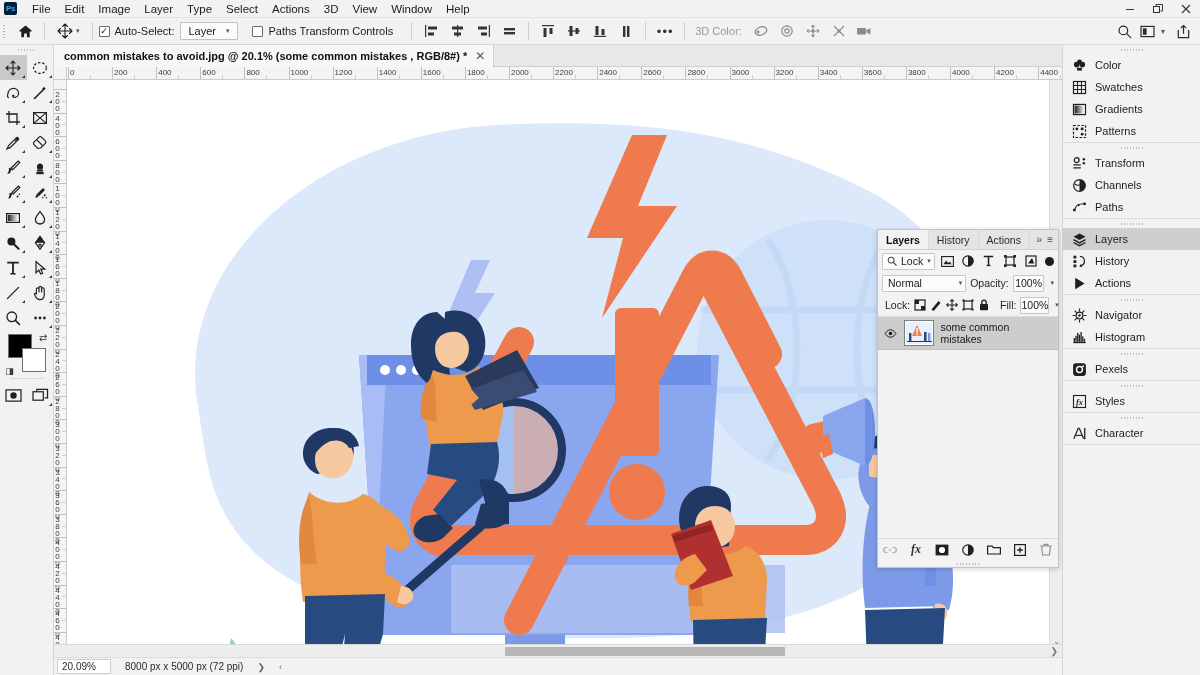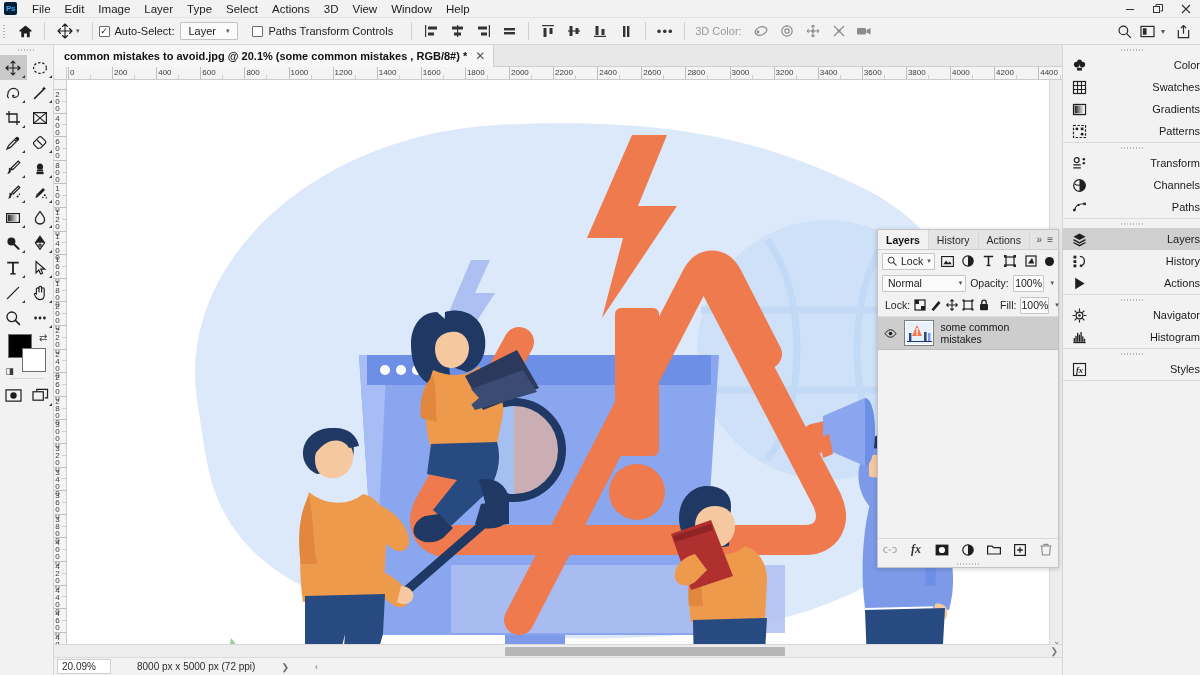--- a/index.html
+++ b/index.html
@@ -135,42 +135,42 @@
   .scroll-h-arrow { position:absolute; right:4px; top:0; height:13px; line-height:13px; font-size:9px; color:#777; }
   .canvas-right-edge {
     position:absolute; top:80px; left:1049px; width:13px; height:570px;
     background:#ededed; border-left:1px solid #d8d8d8;
   }
   .cre-arrow { position:absolute; left:3px; bottom:4px; font-size:9px; color:#777; }
 
   
   .statusbar {
     position:absolute; bottom:0; left:54px; width:1008px; height:18px;
-    background:#f2f2f2; border-top:1px solid #dcdcdc; display:flex; align-items:center; font-size:10px; color:#2a2a2a;gap:12px;
+    background:#f2f2f2; border-top:1px solid #dcdcdc; display:flex; align-items:center; font-size:10px; color:#2a2a2a;
   }
   .zoom-field {
     width:54px; height:15px; border:1px solid #cfcfcf; background:#fff;
     display:flex; align-items:center; padding-left:4px; margin-left:3px; font-size:10px;
   }
   .status-doc { margin-left:14px; }
   .status-arrow { margin-left:14px; color:#666; font-size:9px; }
   .status-arrow2 { margin-left:14px; color:#666; font-size:9px; }
 
   
   .dock {
     position:absolute; top:45px; right:0; width:138px; height:630px;
     background:#f2f2f2; border-left:1px solid #d6d6d6;
     display:flex; flex-direction:column;
   }
   .dock-group { border-bottom:1px solid #dcdcdc; }
   .dg-grip { height:9px; display:flex; align-items:center; justify-content:center; }
   .dg-grip i { width:22px; height:2px;
     background-image: repeating-linear-gradient(to right,#bbb 0 1px,transparent 1px 3px); }
   .dock-item {
-    height:22px; display:flex; align-items:center; gap:8px; padding-left:8px; cursor:default;justify-content:space-between;
+    height:22px; display:flex; align-items:center; gap:8px; padding-left:8px; cursor:default;
   }
   .dock-item.active { background:#cfcfcf; }
   .dock-ico { width:16px; height:16px; display:flex; align-items:center; justify-content:center; color:#1f1f1f; flex:0 0 16px; }
   .dock-label { font-size:11px; color:#1b1b1b; }
 
   
   .layers-panel {
     position:absolute; left:877px; top:229px; width:182px; height:339px;
     background:#f2f2f2; border:1px solid #c4c4c4; box-shadow:0 1px 5px rgba(0,0,0,.18);
     display:flex; flex-direction:column;
@@ -1068,25 +1068,55 @@
           <span class="dock-label">Histogram</span>
         </div>
       </div>
       <div class="dock-group">
         <div class="dg-grip">
           <i></i>
         </div>
         <div class="dock-item">
           <span class="dock-ico">
             <svg width="15" height="15" viewBox="0 0 16 16">
+              <rect x="1.2" y="1.2" width="13.6" height="13.6" rx="3" fill="#1f1f1f"></rect>
+              <circle cx="8" cy="8" r="3.2" fill="none" stroke="#fff" stroke-width="1.5"></circle>
+              <circle cx="11.8" cy="4.4" r="1" fill="#fff"></circle>
+            </svg>
+          </span>
+          <span class="dock-label">Pexels</span>
+        </div>
+      </div>
+      <div class="dock-group">
+        <div class="dg-grip">
+          <i></i>
+        </div>
+        <div class="dock-item">
+          <span class="dock-ico">
+            <svg width="15" height="15" viewBox="0 0 16 16">
               <rect x="1.6" y="1.6" width="12.8" height="12.8" fill="none" stroke="#1f1f1f" stroke-width="1.2"></rect>
               <text x="8" y="11.6" font-size="9" font-style="italic" font-family="Liberation Serif, serif" font-weight="bold" text-anchor="middle" fill="#1f1f1f">fx</text>
             </svg>
           </span>
           <span class="dock-label">Styles</span>
+        </div>
+      </div>
+      <div class="dock-group">
+        <div class="dg-grip">
+          <i></i>
+        </div>
+        <div class="dock-item">
+          <span class="dock-ico">
+            <svg width="15" height="15" viewBox="0 0 16 16">
+              <path d="M2 13.6L6.6 2.4h1.2l4.6 11.2" fill="none" stroke="#1f1f1f" stroke-width="1.3"></path>
+              <path d="M4 10h6.6" stroke="#1f1f1f" stroke-width="1.2"></path>
+              <path d="M13.6 2v12" stroke="#1f1f1f" stroke-width="1.4"></path>
+            </svg>
+          </span>
+          <span class="dock-label">Character</span>
         </div>
       </div>
     </div>
 
   <div class="layers-panel">
     <div class="lp-tabs" id="lp-tabs">
       <div class="lp-tab active">Layers</div>
         <div class="lp-tab">History</div>
         <div class="lp-tab">Actions</div>
         <div class="lp-tab-right">

